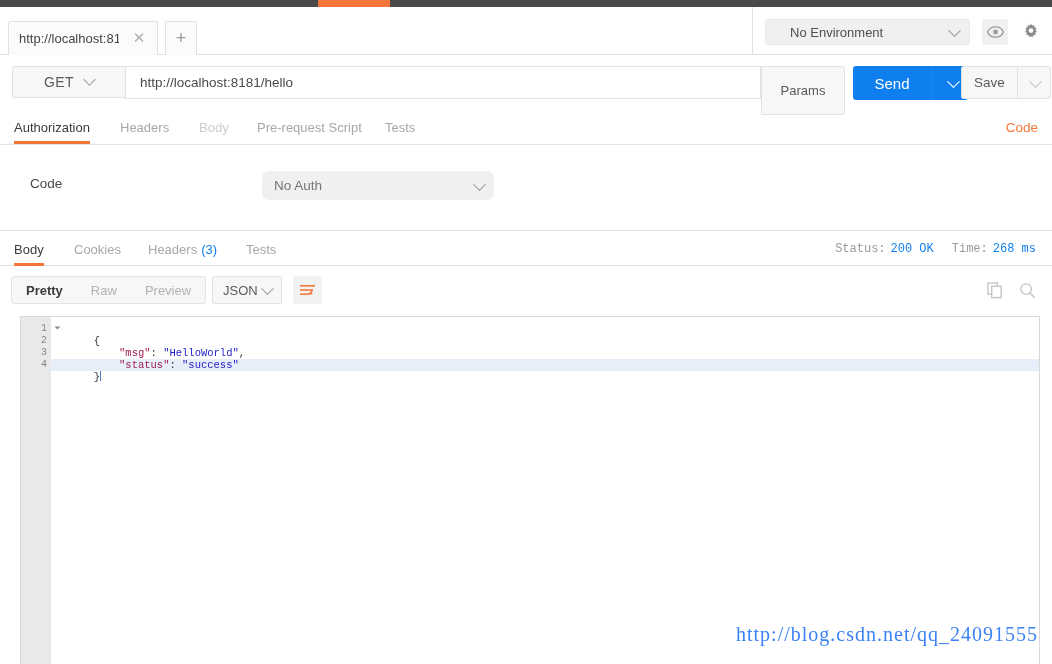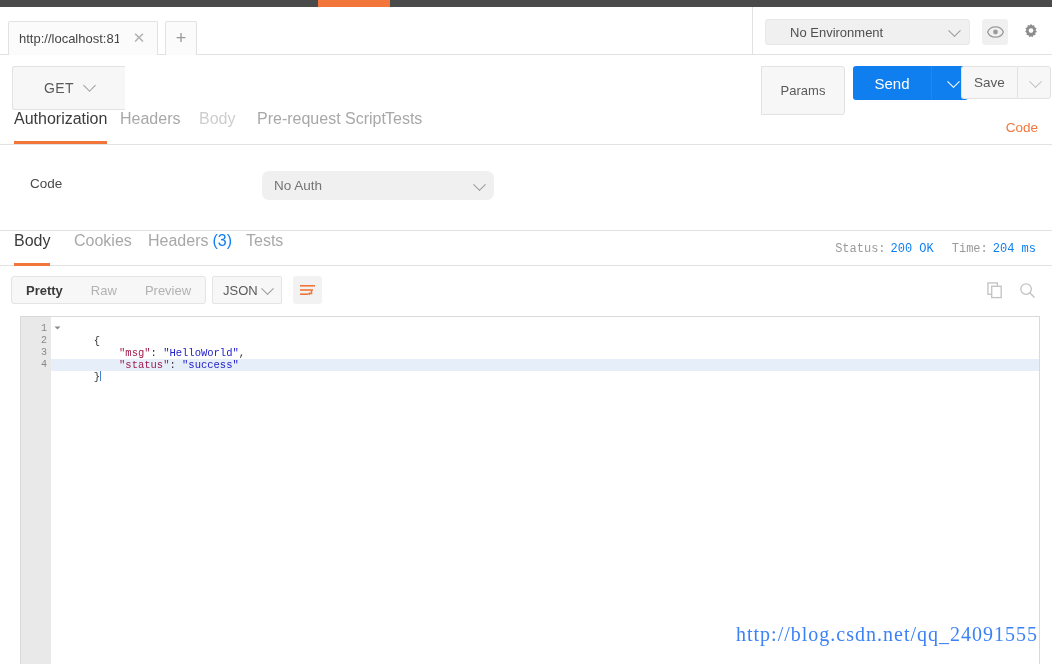--- a/index.html
+++ b/index.html
@@ -102,21 +102,21 @@
   .icon-btn.gear { left: 1018px; background: transparent; }
 
   
   .urlbar {
     position: absolute; left: 0; top: 55px;
     width: 1052px; height: 55px;
     background: #ffffff;
   }
   .method-box {
     position: absolute; left: 12px; top: 11px;
-    width: 113px; height: 44px;
+    width: 113px; height: 32px;
     background: #f7f7f7;
     border: 1px solid #e2e2e2;
     border-right: none;
     border-radius: 3px 0 0 3px;
     display: flex; align-items: center; justify-content: center;
     cursor: pointer;
   }
   .method-label { font-size: 14px; color: #5a5a5a; letter-spacing: .4px; }
   .method-chev {
     margin-left: 11px; width: 9px; height: 9px;
@@ -185,22 +185,22 @@
   .save-caret .chev { border-color: #c2c2c2; }
 
   
   .req-tabs {
     position: absolute; left: 0; top: 110px;
     width: 1052px; height: 35px;
     border-bottom: 1px solid #e2e2e2;
   }
   .rt {
     position: absolute; top: 0; height: 34px;
-    font-size: 16px; color: #a8a8a8;
-    display: flex; 
+    font-size: 13px; color: #a8a8a8;
+    display: flex; align-items: center;
     cursor: pointer;
   }
   .rt.active { color: #3b3b3b; }
   .rt.active::after {
     content: ""; position: absolute; left: 0; bottom: 0;
     width: 100%; height: 3px; background: #f2763a;
   }
   .rt.disabled { color: #cdcdcd; }
   .code-link {
     position: absolute; right: 14px; top: 0; height: 34px;
@@ -396,20 +396,23 @@
   </div>
 </div>
 
 <div class="urlbar">
 
   <div class="method-box">
     <span class="method-label">GET</span>
     <span class="method-chev"></span>
   </div>
 
+  <div class="url-input-box">
+    <span class="url-text">http://localhost:8181/hello</span>
+  </div>
 
   <div class="params-btn">
     <span>Params</span>
   </div>
 
   <div class="send-btn">
     <span>Send</span>
   </div>
   <div class="send-caret">
     <span class="chev"></span>
@@ -465,21 +468,21 @@
   </div>
   <div class="rt" style="left:246px;">
     <span>Tests</span>
   </div>
 
   <div class="resp-meta">
     <span class="meta-label">Status:</span>
     <span class="meta-value">200 OK</span>
     <span class="meta-gap"></span>
     <span class="meta-label">Time:</span>
-    <span class="meta-value">204 ms</span>
+    <span class="meta-value">268 ms</span>
   </div>
 </div>
 
 <div class="resp-toolbar">
 
   <div class="view-group">
     <div class="view-item active">
       <span>Pretty</span>
     </div>
     <div class="view-item">

